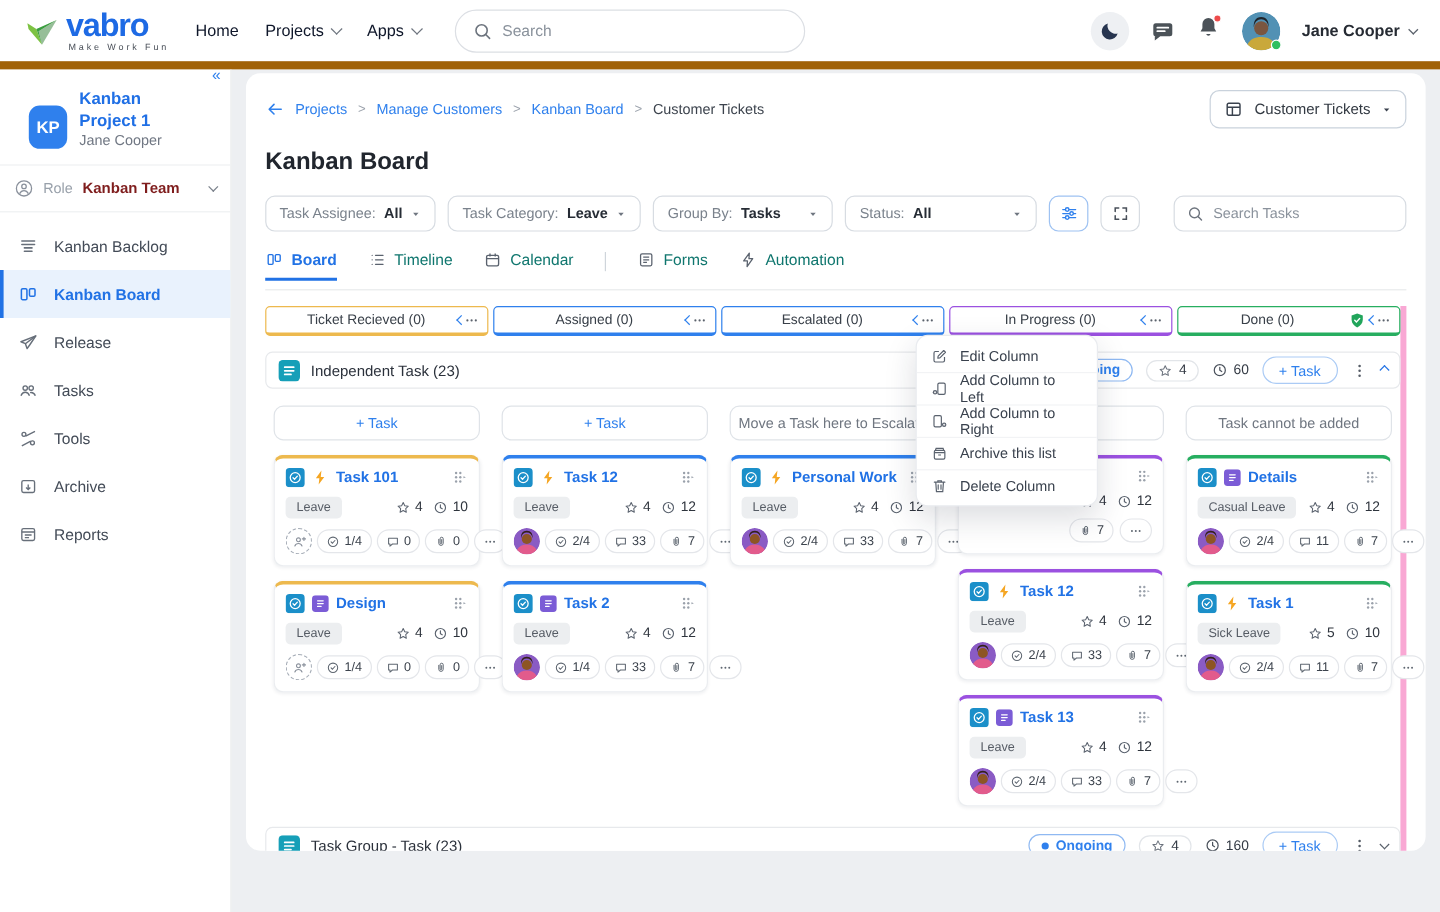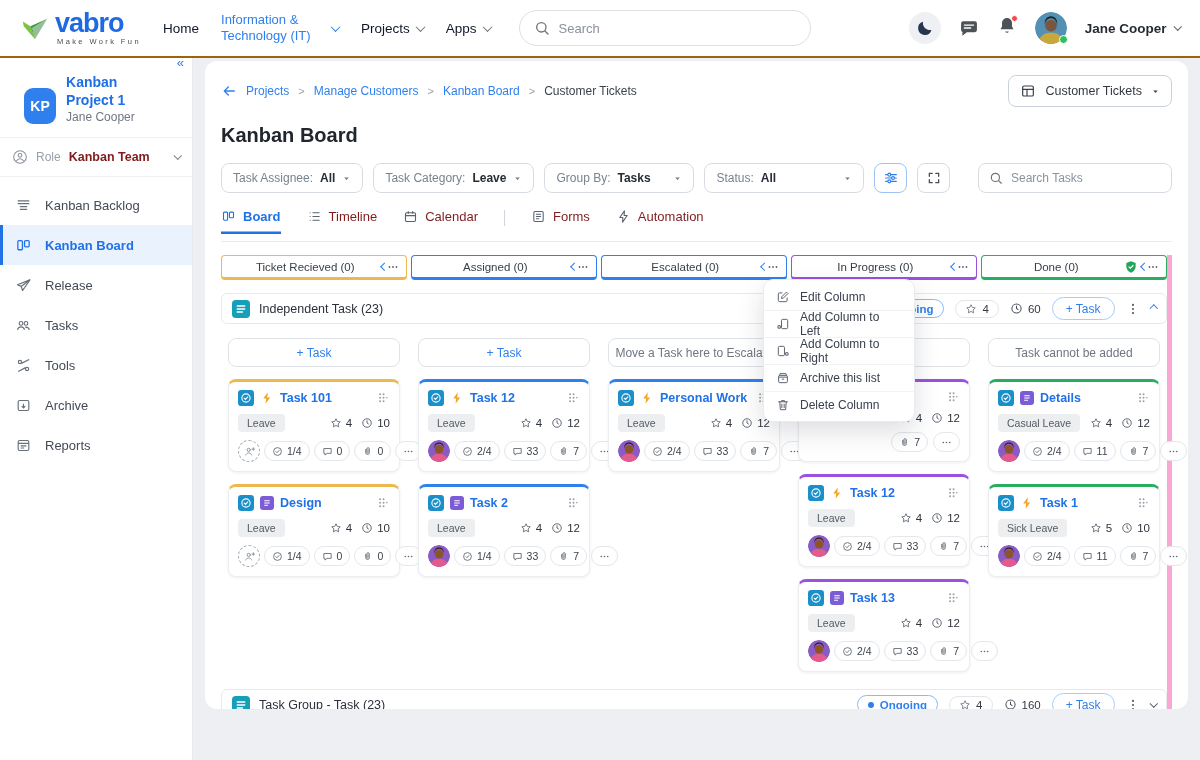--- a/index.html
+++ b/index.html
@@ -10,21 +10,21 @@
   .s11{width:11px;height:11px}.s12{width:12px;height:12px}.s13{width:13px;height:13px}.s14{width:14px;height:14px}
   .s15{width:15px;height:15px}.s16{width:16px;height:16px}.s17{width:17px;height:17px}.s18{width:18px;height:18px}
   .s20{width:20px;height:20px}.s22{width:22px;height:22px}.s30{width:30px;height:30px}
   .cv{display:inline-block;width:7px;height:7px;border-right:1.7px solid currentColor;border-bottom:1.7px solid currentColor;flex:none}
   .cv.down{transform:rotate(45deg) translate(-1px,-1px)}
   .cv.up{transform:rotate(-135deg)}
   .cv.left{transform:rotate(135deg)}
   .cv.sm{width:5.5px;height:5.5px;border-width:1.5px}
 
   
-  .navbar{height:58px;background:#fff;border-bottom:2px solid #a16207;display:flex;align-items:center;padding:0 20px;gap:22px}
+  .navbar{height:58px;background:#fff;border-bottom:7px solid #a16207;display:flex;align-items:center;padding:0 20px;gap:22px}
   .logo{display:flex;align-items:center;gap:5px}
   .logo-txt{display:flex;flex-direction:column;line-height:1}
   .logo-name{font-size:27px;font-weight:800;color:#1e6ae4;letter-spacing:-1px}
   .logo-tag{font-size:7.5px;letter-spacing:2.4px;color:#494f58;margin-top:1px;padding-left:2px}
   .nav-item{display:flex;align-items:center;gap:7px;font-size:13.5px;color:#0f172a}
   .nav-item .cv{color:#6d747e}
   .nav-item.active{color:#2f80ed;font-size:13px;max-width:118px;line-height:1.25}
   .nav-item.active .cv{color:#2f80ed}
   .nav-search{flex:0 0 292px;height:36px;border:1px solid #dcdfe4;border-radius:999px;display:flex;align-items:center;gap:9px;padding:0 14px;color:#6d747e;margin-left:6px}
   .nav-search input{border:none;outline:none;font-size:13px;width:100%;color:#333;font-family:inherit}
@@ -81,21 +81,21 @@
   .fctrl b{color:#262c35;font-weight:600}
   .fctrl .grow{flex:1}
   .iconbtn{width:33px;height:30px;border:1px solid #d7dce2;border-radius:8px;display:flex;align-items:center;justify-content:center;color:#49505a;background:#fff;cursor:pointer}
   .iconbtn.blue{border-color:#9ec2f2;color:#2f80ed}
   .ftsearch{margin-left:auto;width:194px;height:30px;border:1px solid #d7dce2;border-radius:8px;display:flex;align-items:center;gap:8px;padding:0 10px;color:#6d747e}
   .ftsearch input{border:none;outline:none;font-size:12px;width:100%;font-family:inherit}
   .ftsearch input::placeholder{color:#8a929c}
 
   
   .tabs{display:flex;align-items:flex-start;gap:26px;margin-top:16px;border-bottom:1px solid #e8eaec;height:33px}
-  .tab{display:flex;gap:7px;align-items:center;font-size:13px;color:#7f1d1d;padding-bottom:10px;cursor:pointer}
+  .tab{display:flex;gap:7px;align-items:center;font-size:13px;color:#0f766e;padding-bottom:10px;cursor:pointer}
   .tab .ic{color:#5a626e}
   .tab.active{color:#2172e5;box-shadow:inset 0 -2.5px 0 #2172e5;font-weight:600}
   .tab.active .ic{color:#2172e5}
   .tabdiv{width:1px;height:16px;background:#cfd5db;margin-top:1px}
 
   
   .board{position:relative;margin-top:13px;border-right:5px solid #f9a8d4}
   .cols{display:flex;gap:4px}
   .colhead{flex:1;height:25px;border:1.5px solid var(--ac);border-bottom:3px solid var(--ac);border-radius:4px;display:flex;align-items:center;padding:0 7px;background:#fff;cursor:pointer}
   .colhead .name{flex:1;text-align:center;font-size:11.5px;color:#394049}
@@ -155,24 +155,20 @@
           <path d="M29 6 13 16l3 12z" fill="#2e7d32" opacity=".5"></path>
         </svg>
       </span>
     <span class="logo-txt">
       <span class="logo-name">vabro</span>
       <span class="logo-tag">Make Work Fun</span>
     </span>
   </div>
   <a class="nav-item">
       <span>Home</span>
-    </a>
-  <a class="nav-item active">
-      <span>Information &amp; Technology (IT)</span>
-      <span class="cv down"></span>
     </a>
   <a class="nav-item">
       <span>Projects</span>
       <span class="cv down"></span>
     </a>
   <a class="nav-item">
       <span>Apps</span>
       <span class="cv down"></span>
     </a>
   <div class="nav-search">

